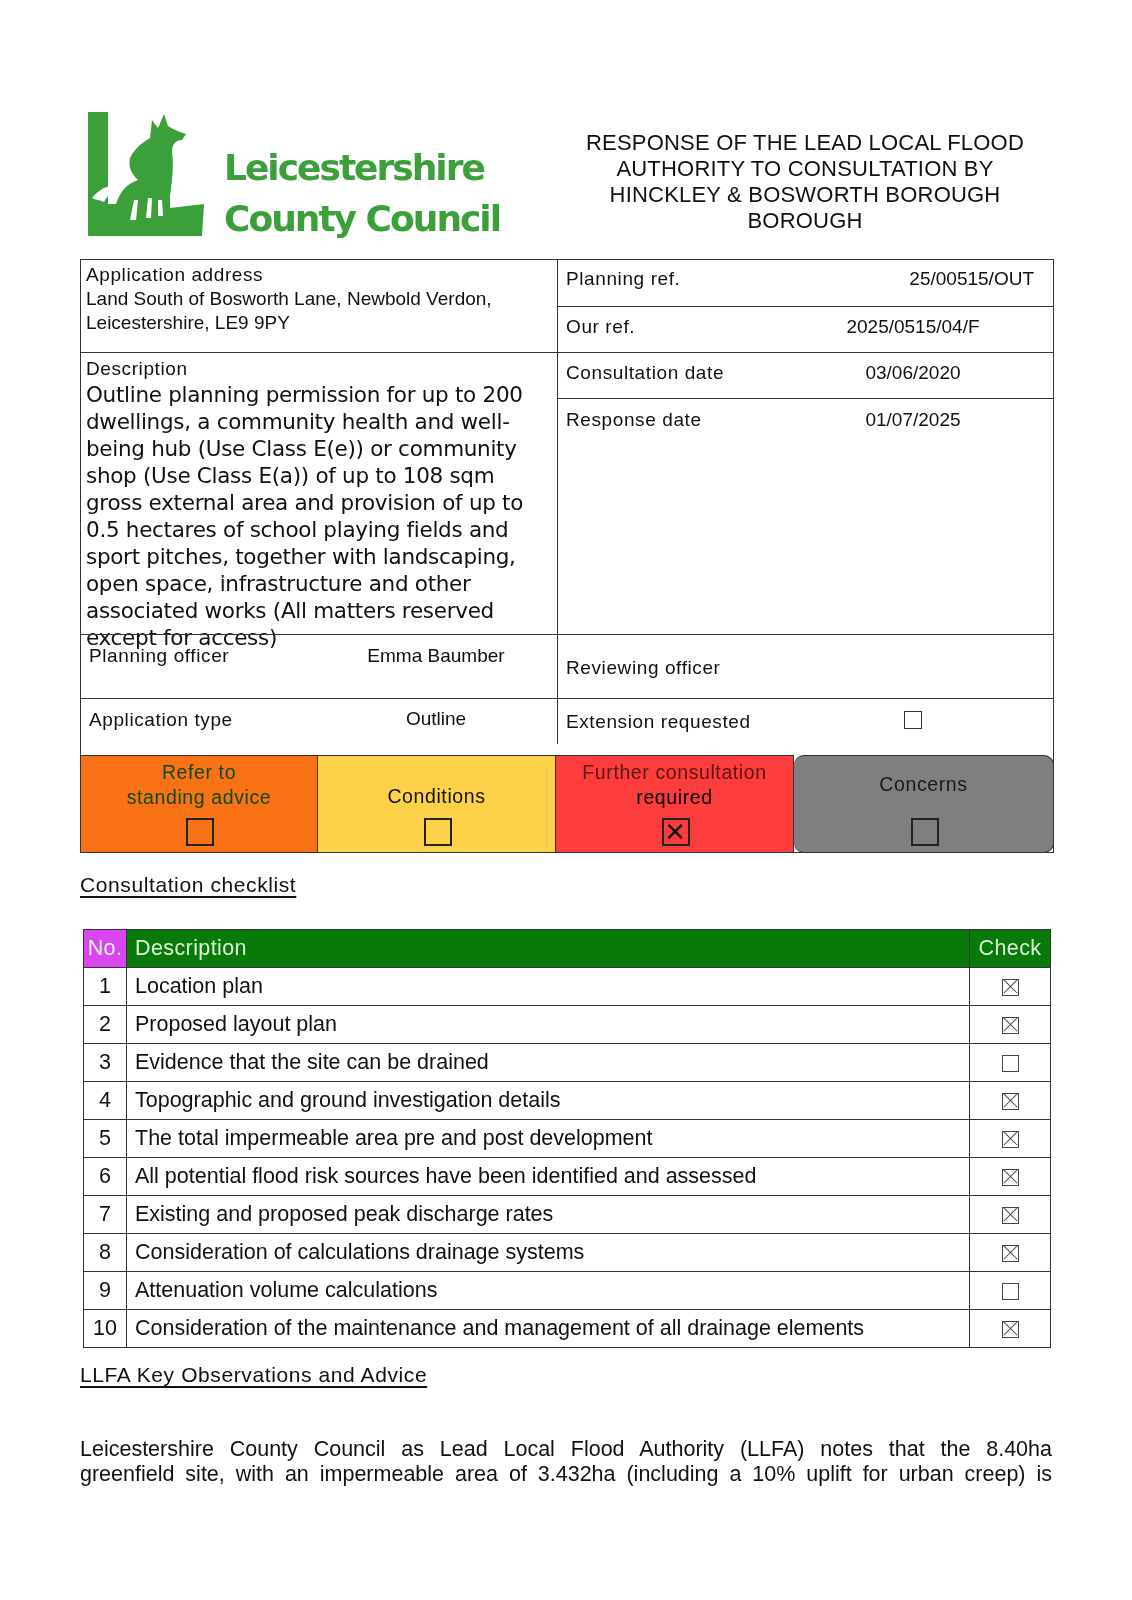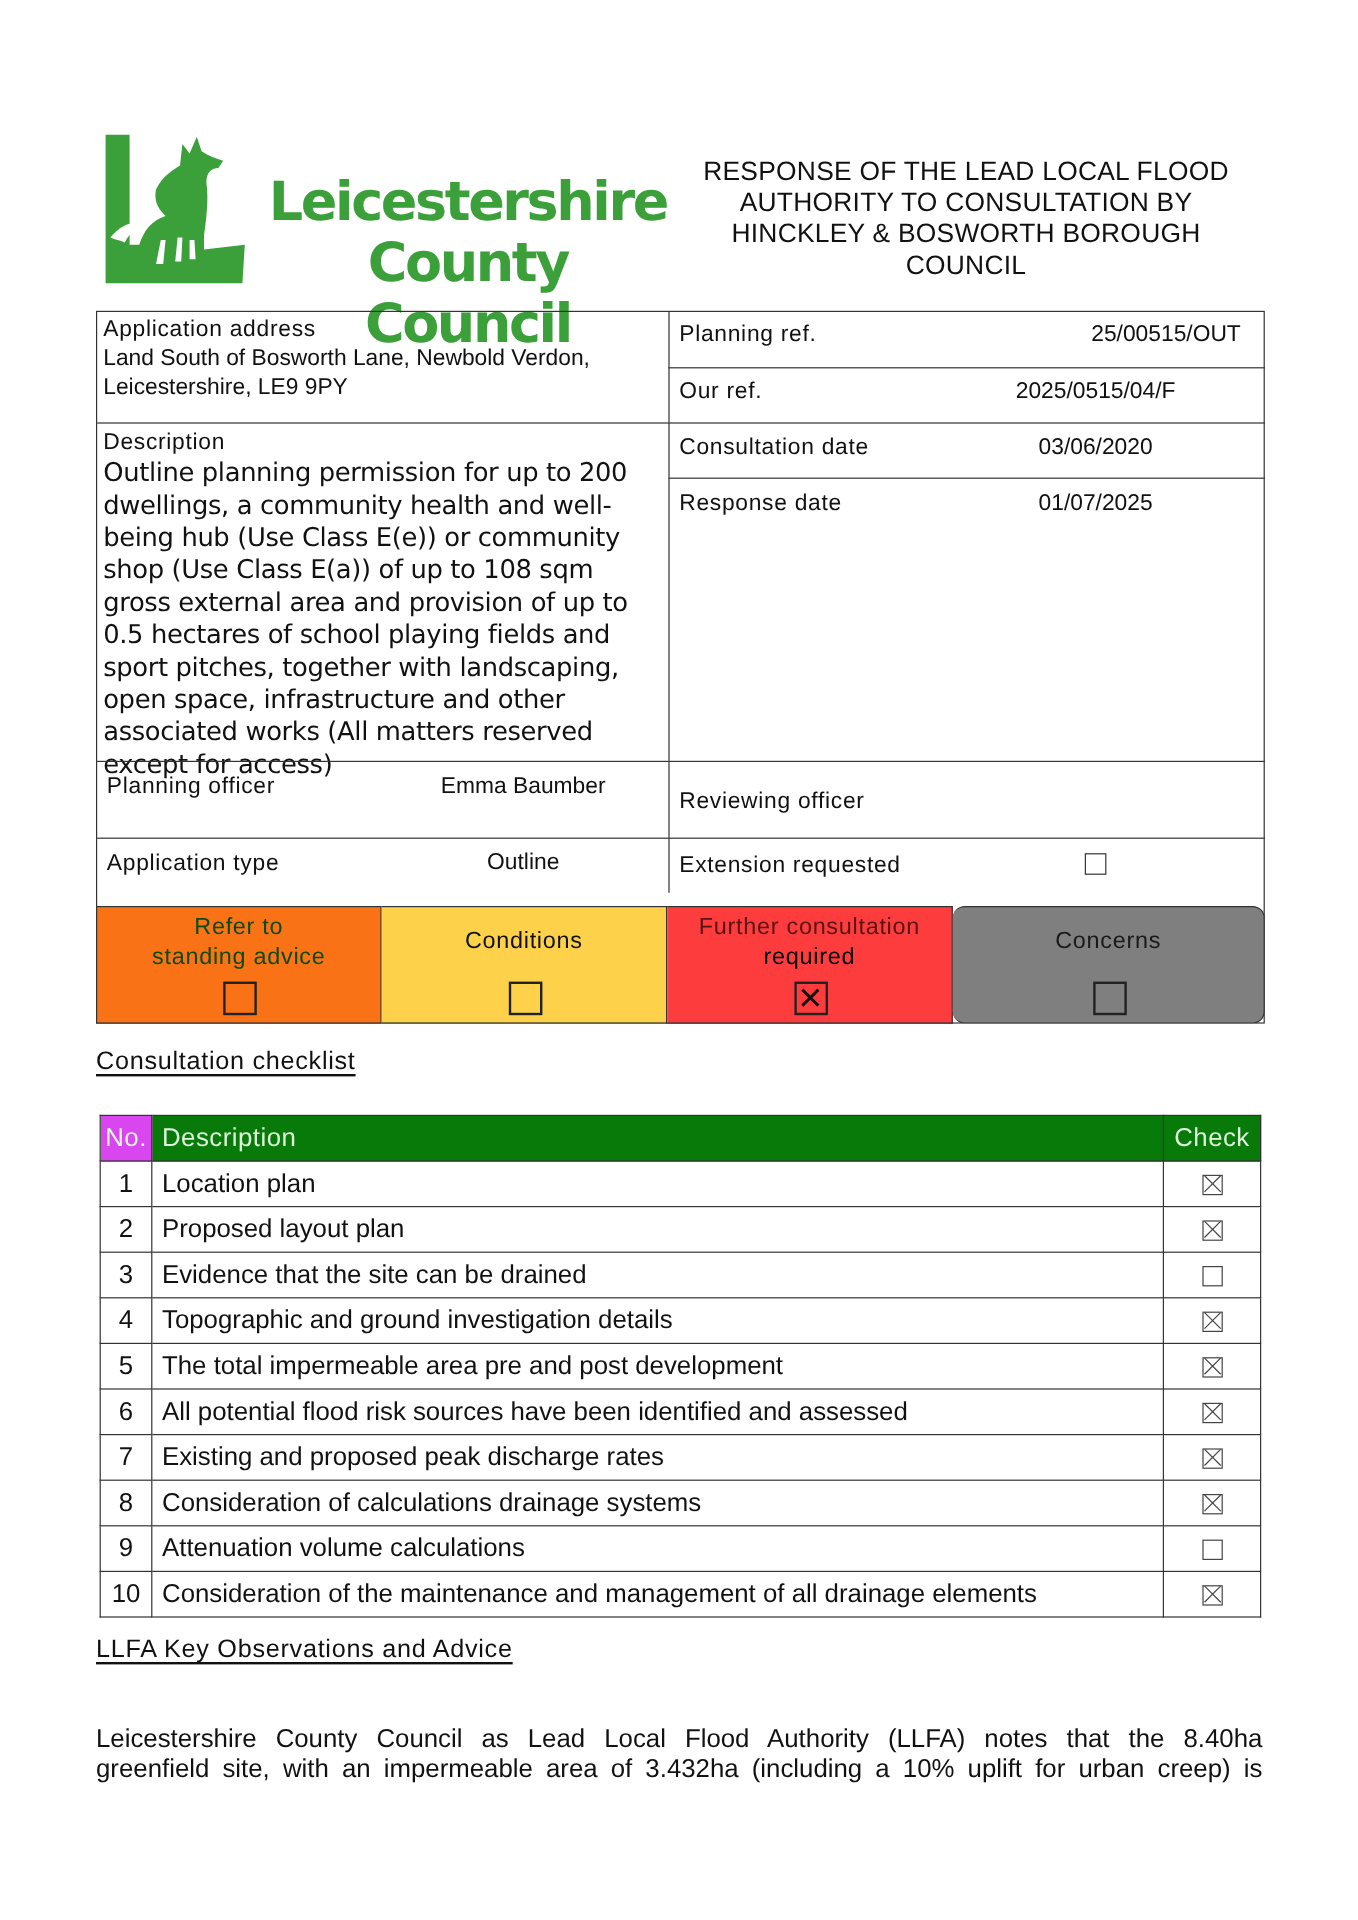--- a/index.html
+++ b/index.html
@@ -4,21 +4,21 @@
 <style>
   html, body { margin: 0; padding: 0; background: #ffffff; }
   body { width: 1132px; height: 1600px; position: relative; overflow: hidden;
          font-family: "Liberation Sans", "DejaVu Sans", sans-serif; color: #111; }
 
   
   .logo { position: absolute; left: 86px; top: 112px; width: 450px; height: 135px; }
   .logo-mark { position: absolute; left: 0; top: 0; width: 122px; height: 128px; }
   .logo-text { position: absolute; left: 138px; top: 30px; color: #3ca03a;
                font-family: "DejaVu Sans", sans-serif; font-weight: bold;
-               font-size: 45px; line-height: 51px; letter-spacing: -2px; text-align: center; }
+               font-size: 36px; line-height: 51px; letter-spacing: -2px; }
   .doc-title { position: absolute; left: 560px; top: 130px; width: 490px; text-align: center;
                font-size: 22px; line-height: 26px; letter-spacing: 0.2px; }
 
   
   .info { position: absolute; left: 80px; top: 259px; width: 974px; height: 594px;
           border: 1px solid #333; box-sizing: border-box; }
   .cell { position: absolute; box-sizing: border-box; }
   .bl { border-left: 1px solid #333; }
   .bt { border-top: 1px solid #333; }
   .lbl { font-size: 19px; letter-spacing: 0.6px; }
@@ -63,21 +63,21 @@
   <div class="logo-text">
     <div>Leicestershire</div>
     <div>County Council</div>
   </div>
 </div>
 
 <div class="doc-title">
   <div>RESPONSE OF THE LEAD LOCAL FLOOD</div>
   <div>AUTHORITY TO CONSULTATION BY</div>
   <div>HINCKLEY &amp; BOSWORTH BOROUGH</div>
-  <div>COUNCIL</div>
+  <div>BOROUGH</div>
 </div>
 
 <div class="info">
 
   <div class="cell" style="left:0;top:0;width:476px;height:92px;padding:3px 5px;">
     <div class="lbl" style="line-height:24px;">Application address</div>
     <div class="addr">Land South of Bosworth Lane, Newbold Verdon,</div>
     <div class="addr">Leicestershire, LE9 9PY</div>
   </div>
 
@@ -120,21 +120,21 @@
     <span class="chk-small" style="position:absolute;left:346px;top:12px;"></span>
   </div>
 </div>
 
 <div class="status" style="left: 80px; width: 238px; border: 1px solid rgb(51, 51, 51); background: #f97316;">
   <div style="padding-top:4px;color:#0d4a0d;">Refer to</div>
   <div style="color:#0d4a0d;">standing advice</div>
   <div class="chk-big"></div>
 </div>
 <div class="status" style="left: 318px; width: 238px; border-top: 1px solid rgb(51, 51, 51); border-right: 1px solid rgb(51, 51, 51); border-bottom: 1px solid rgb(51, 51, 51); border-image: initial; border-left: none; background: rgb(253, 210, 74);">
-  <div style="padding-top:16px;">Conditions</div>
+  <div style="padding-top:16px;margin-top:12px;">Conditions</div>
   <div class="chk-big"></div>
 </div>
 <div class="status" style="left: 556px; width: 238px; border-top: 1px solid rgb(51, 51, 51); border-right: 1px solid rgb(51, 51, 51); border-bottom: 1px solid rgb(51, 51, 51); border-image: initial; border-left: none; background: rgb(253, 61, 61);">
   <div style="padding-top:4px;color:#5a1212;">Further consultation</div>
   <div style="color:#000000;">required</div>
   <div class="chk-big">✕</div>
 </div>
 <div class="status" style="left: 794px; width: 260px; border-top: 1px solid rgb(51, 51, 51); border-right: 1px solid rgb(51, 51, 51); border-bottom: 1px solid rgb(51, 51, 51); border-image: initial; border-left: none; background: rgb(127, 127, 127); border-radius: 10px;">
   <div style="padding-top:16px;color:#1a1a1a;">Concerns</div>
   <div class="chk-big"></div>

